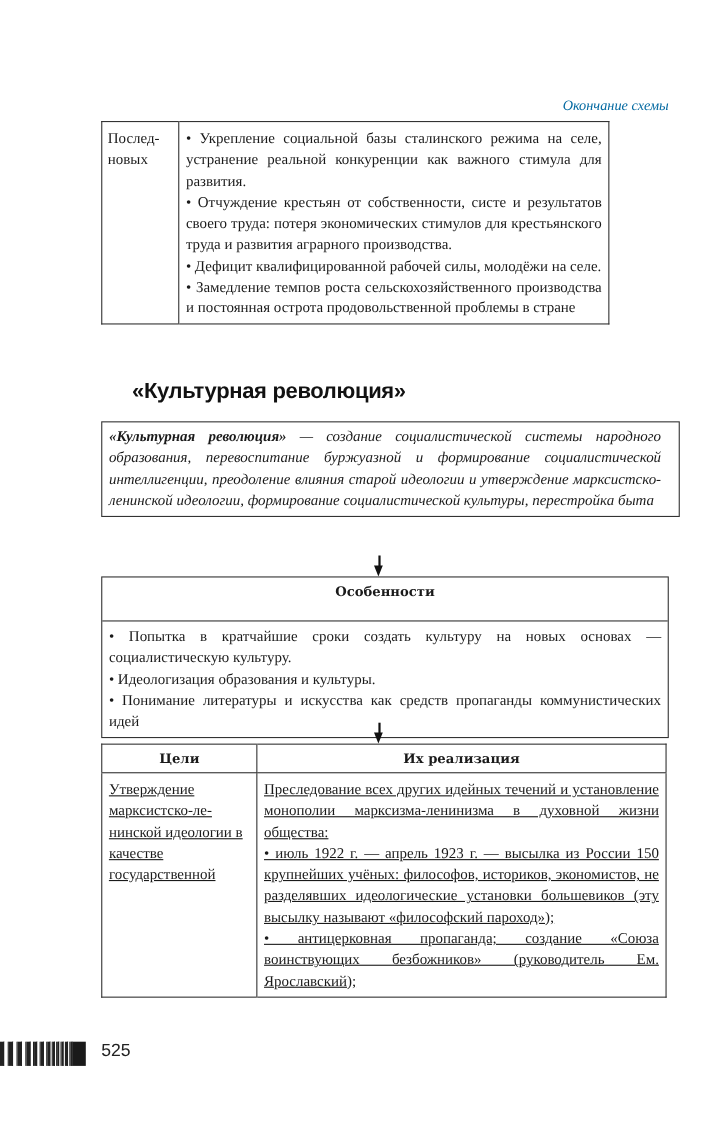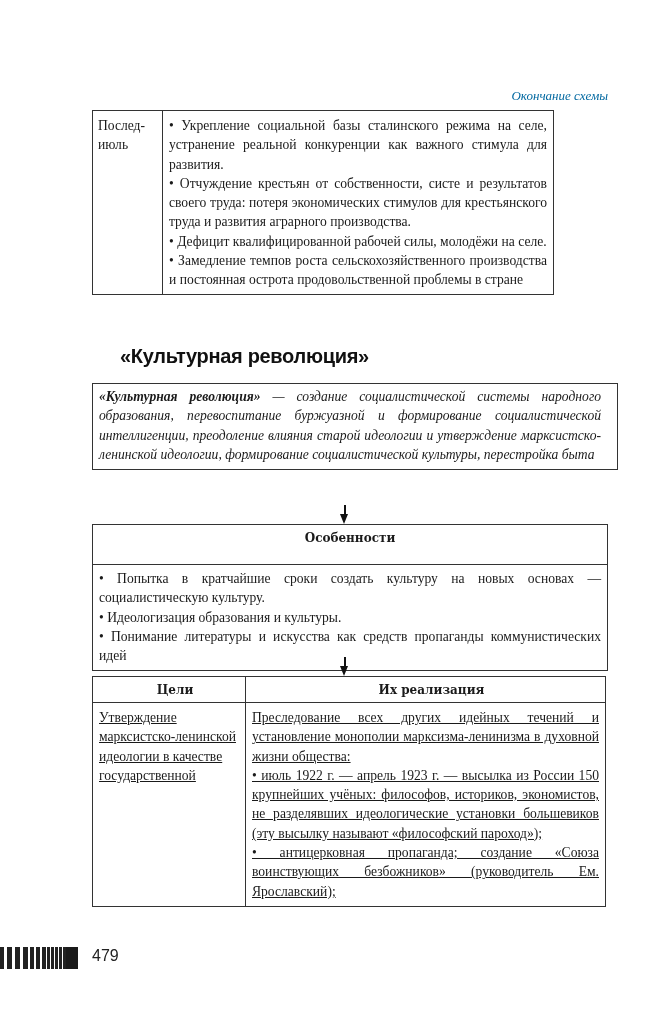--- a/index.html
+++ b/index.html
@@ -25,21 +25,21 @@
     .arrow .shaft { position: absolute; left: 0; width: 1.5px; background: #111; }
     .arrow .head { position: absolute; left: -4px; width: 0; height: 0;
       border-left: 4.75px solid transparent; border-right: 4.75px solid transparent; border-top: 10px solid #111; }
     .box-feat { position: absolute; left: 92px; top: 524px; width: 514px; border: 1.5px solid #333; }
     .box-feat .hdr { text-align: center; font-weight: bold; font-size: 12px; padding: 6px 0 19px 0;
       border-bottom: 1.5px solid #333; font-family: "DejaVu Serif", serif; }
     .box-feat .body { padding: 4px 6px 5px 6px; font-family: "Liberation Serif", serif;
       font-size: 13.6px; line-height: 19.3px; text-align: justify; }
     .tbl2 { position: absolute; left: 92px; top: 676px; width: 514px; border: 1.5px solid #333;
       border-collapse: collapse; }
-    .tbl2 th { font-family: "DejaVu Serif", serif; font-size: 12px; font-weight: bold; padding: 6px 0 5px 12px;
+    .tbl2 th { font-family: "DejaVu Serif", serif; font-size: 12px; font-weight: bold; padding: 6px 0 5px 0;
       border-bottom: 1.5px solid #333; text-align: center; }
     .tbl2 th.h1 { width: 140px; border-right: 1.5px solid #333; }
     .tbl2 td { vertical-align: top; font-family: "Liberation Serif", serif; font-size: 13.6px;
       line-height: 19.3px; padding: 5px 6px 5px 6px; text-align: justify; text-decoration: underline; }
     .tbl2 td.c1 { border-right: 1.5px solid #333; text-align: left; }
     .footer-bar { position: absolute; left: 0; top: 947px; height: 22px; width: 82px; display: flex; }
     .footer-bar span { display: block; height: 22px; }
     .page-num { position: absolute; left: 92px; top: 947px; font-family: "Liberation Sans", sans-serif;
       font-size: 16px; color: #222; }
   </style>
@@ -48,21 +48,21 @@
 
 <div class="page">
 
   <div class="cont-label">Окончание схемы</div>
 
   <table class="tbl1">
     <tbody>
         <tr>
       <td class="c1">
         <span class="bullet-line">Послед-</span>
-        <span class="bullet-line">июль</span>
+        <span class="bullet-line">новых</span>
       </td>
       <td class="c2">
         <span class="bullet-line">• Укрепление социальной базы сталинского режима на селе, устранение реальной конкуренции как важного сти­мула для развития.</span>
         <span class="bullet-line">• Отчуждение крестьян от собственности, систе и резуль­татов своего труда: потеря экономических стимулов для крестьянского труда и развития аграрного производства.</span>
         <span class="bullet-line">• Дефицит квалифицированной рабочей силы, молодёжи на селе.</span>
         <span class="bullet-line">• Замедление темпов роста сельскохозяйственного произ­водства и постоянная острота продовольственной пробле­мы в стране</span>
       </td>
     </tr>
   </tbody>
     </table>
@@ -126,14 +126,14 @@
       <span style="width: 2px; background: rgb(255, 255, 255); border-right: 1px solid rgb(34, 34, 34); box-sizing: border-box;"></span>
       <span style="width: 2px; background: rgb(34, 34, 34); border-right: 1px solid rgb(34, 34, 34); box-sizing: border-box;"></span>
       <span style="width: 2px; background: rgb(255, 255, 255); border-right: 1px solid rgb(34, 34, 34); box-sizing: border-box;"></span>
       <span style="width: 2px; background: rgb(34, 34, 34); border-right: 1px solid rgb(34, 34, 34); box-sizing: border-box;"></span>
       <span style="width: 2px; background: rgb(255, 255, 255); border-right: 1px solid rgb(34, 34, 34); box-sizing: border-box;"></span>
       <span style="width: 2px; background: rgb(34, 34, 34); border-right: 1px solid rgb(34, 34, 34); box-sizing: border-box;"></span>
       <span style="width: 2px; background: rgb(255, 255, 255); border-right: 1px solid rgb(34, 34, 34); box-sizing: border-box;"></span>
       <span style="width: 2px; background: rgb(34, 34, 34); border-right: 1px solid rgb(34, 34, 34); box-sizing: border-box;"></span>
       <span style="width: 12px; background: rgb(26, 26, 26); border-right: none; box-sizing: border-box;"></span>
     </div>
-  <div class="page-num">479</div>
+  <div class="page-num">525</div>
 </div>
 
 </body></html>

